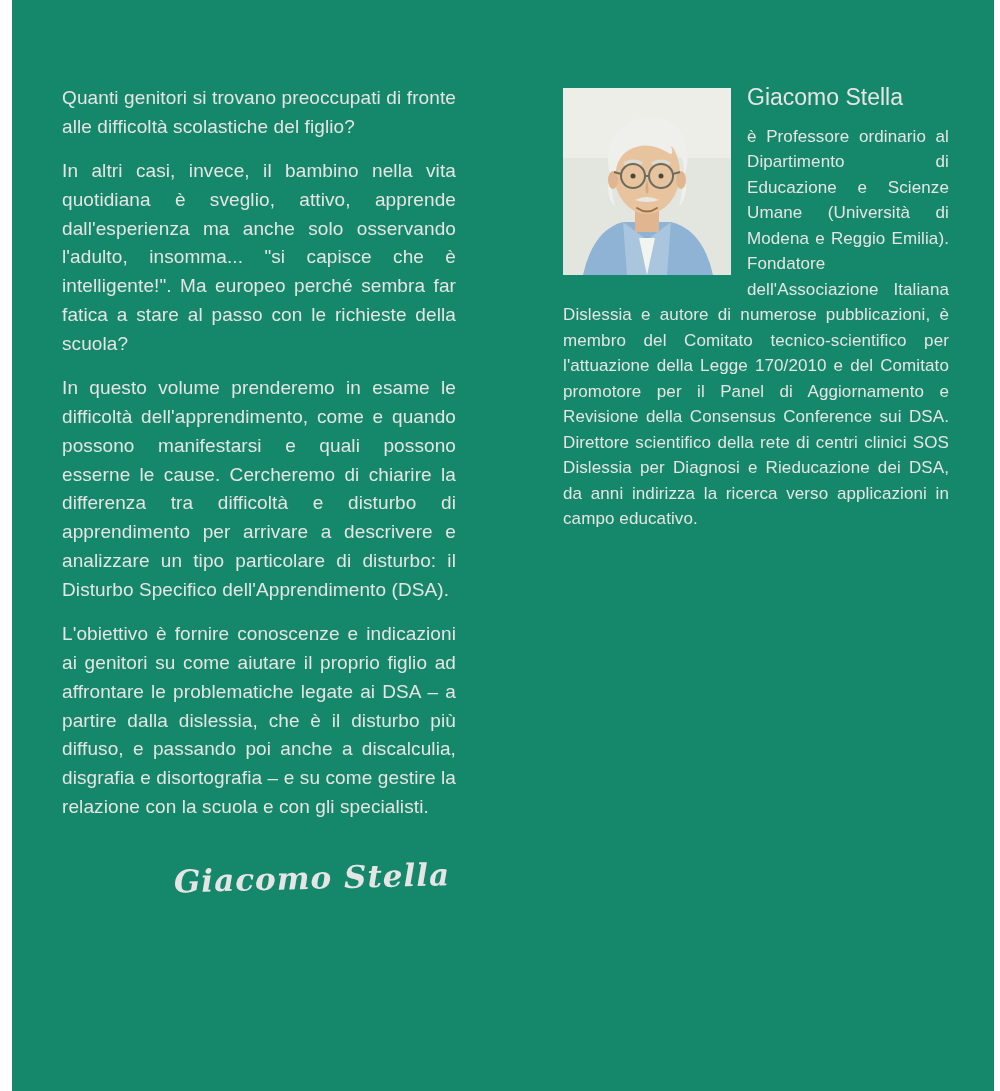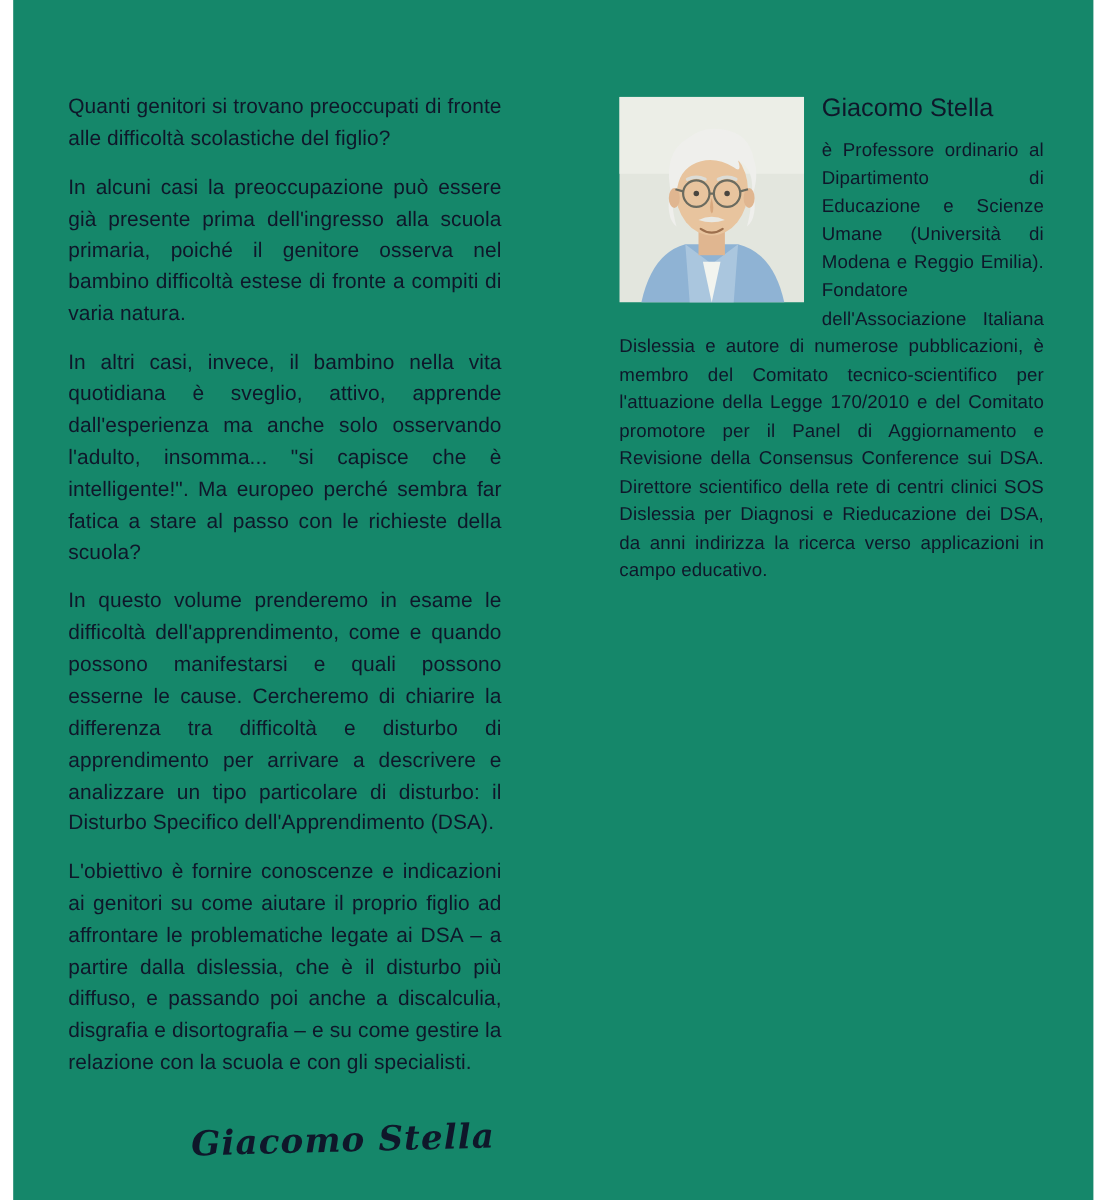--- a/index.html
+++ b/index.html
@@ -23,21 +23,21 @@
   .edge-left  { left: 0;  width: 12px; }
   .edge-right { right: 0; width: 6px; }
 
   .cover {
     position: absolute;
     left: 12px;
     right: 6px;
     top: 0;
     bottom: 0;
     background: #15876a;
-    color: #0f172a;
+    color: #e5e5e5;
   }
 
   
   .left-col {
     position: absolute;
     left: 50px;
     top: 84px;
     width: 394px;
   }
   .left-col p {
@@ -91,21 +91,20 @@
 </head>
 <body>
 
 <div class="edge edge-left"></div>
 <div class="edge edge-right"></div>
 
 <div class="cover">
 
   <div class="left-col">
     <p>Quanti genitori si trovano preoccupati di fronte alle difficoltà scolastiche del figlio?</p>
-    <p>In alcuni casi la preoccupazione può essere già presente prima dell'ingresso alla scuola primaria, poiché il genitore osserva nel bambino difficoltà estese di fronte a compiti di varia natura.</p>
     <p>In altri casi, invece, il bambino nella vita quotidiana è sveglio, attivo, apprende dall'esperienza ma anche solo osservando l'adulto, insomma... "si capisce che è intelligente!". Ma europeo perché sembra far fatica a stare al passo con le richieste della scuola?</p>
     <p>In questo volume prenderemo in esame le difficoltà dell'apprendimento, come e quando possono manifestarsi e quali possono esserne le cause. Cercheremo di chiarire la differenza tra difficoltà e disturbo di apprendimento per arrivare a descrivere e analizzare un tipo particolare di disturbo: il Disturbo Specifico dell'Apprendimento (DSA).</p>
     <p>L'obiettivo è fornire conoscenze e indicazioni ai genitori su come aiutare il proprio figlio ad affrontare le problematiche legate ai DSA – a partire dalla dislessia, che è il disturbo più diffuso, e passando poi anche a discalculia, disgrafia e disortografia – e su come gestire la relazione con la scuola e con gli specialisti.</p>
     <div class="signature">Giacomo Stella</div>
   </div>
 
   <div class="right-col">
 
     <svg class="author-photo" viewBox="0 0 168 187" xmlns="http://www.w3.org/2000/svg" aria-hidden="true">
 

